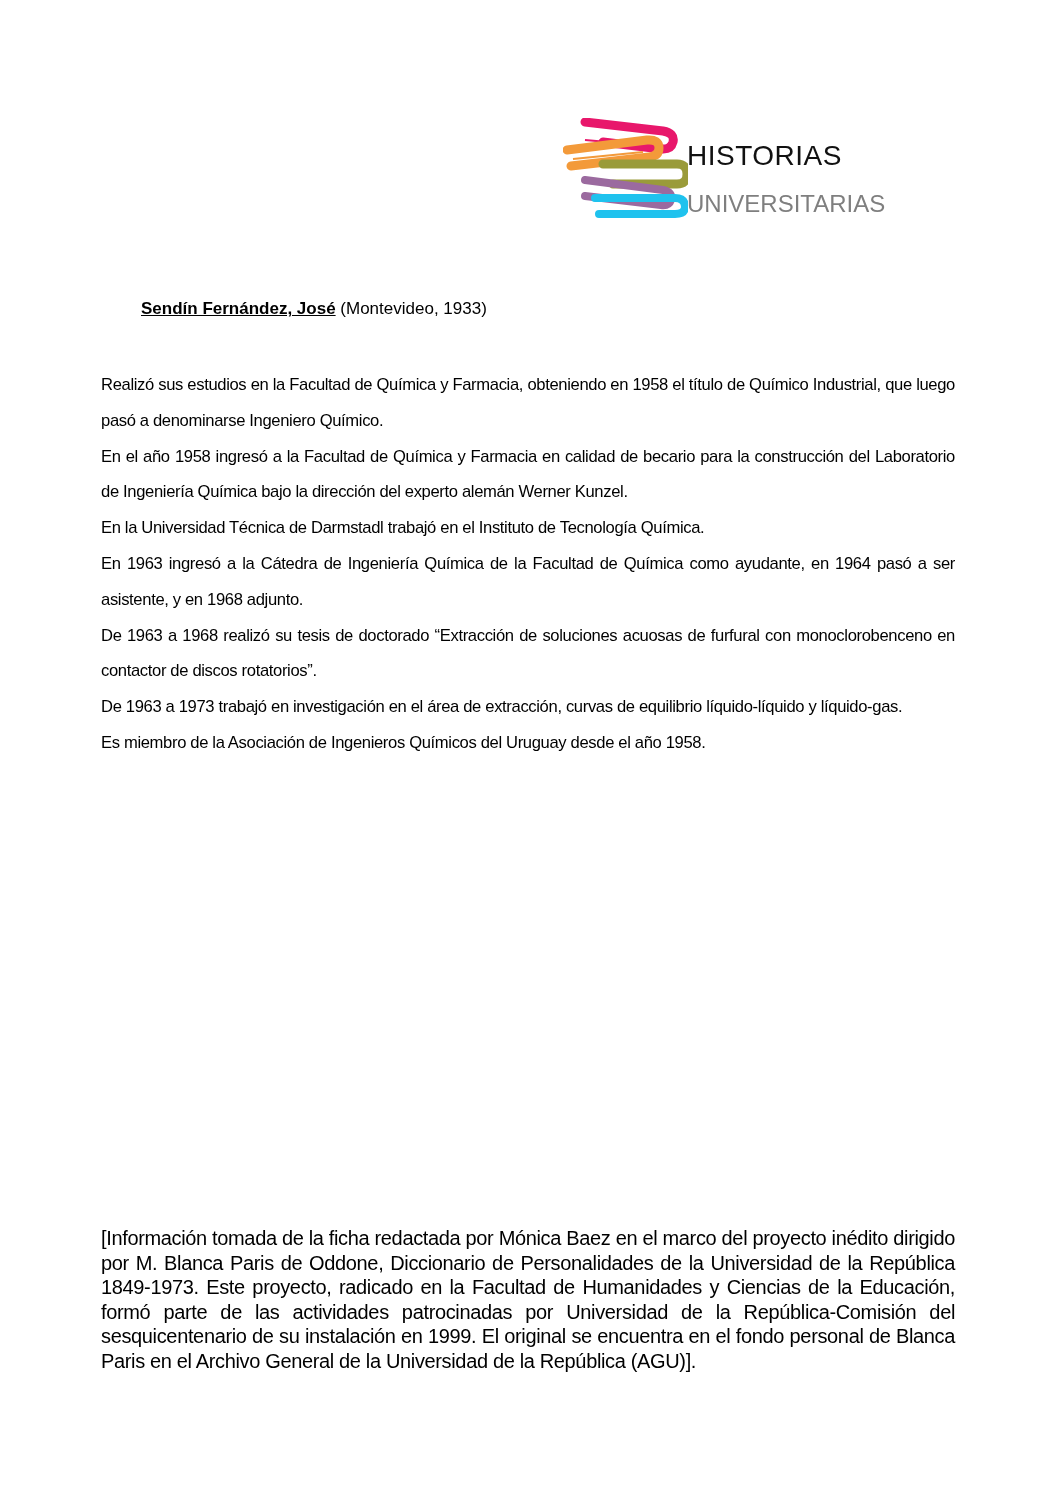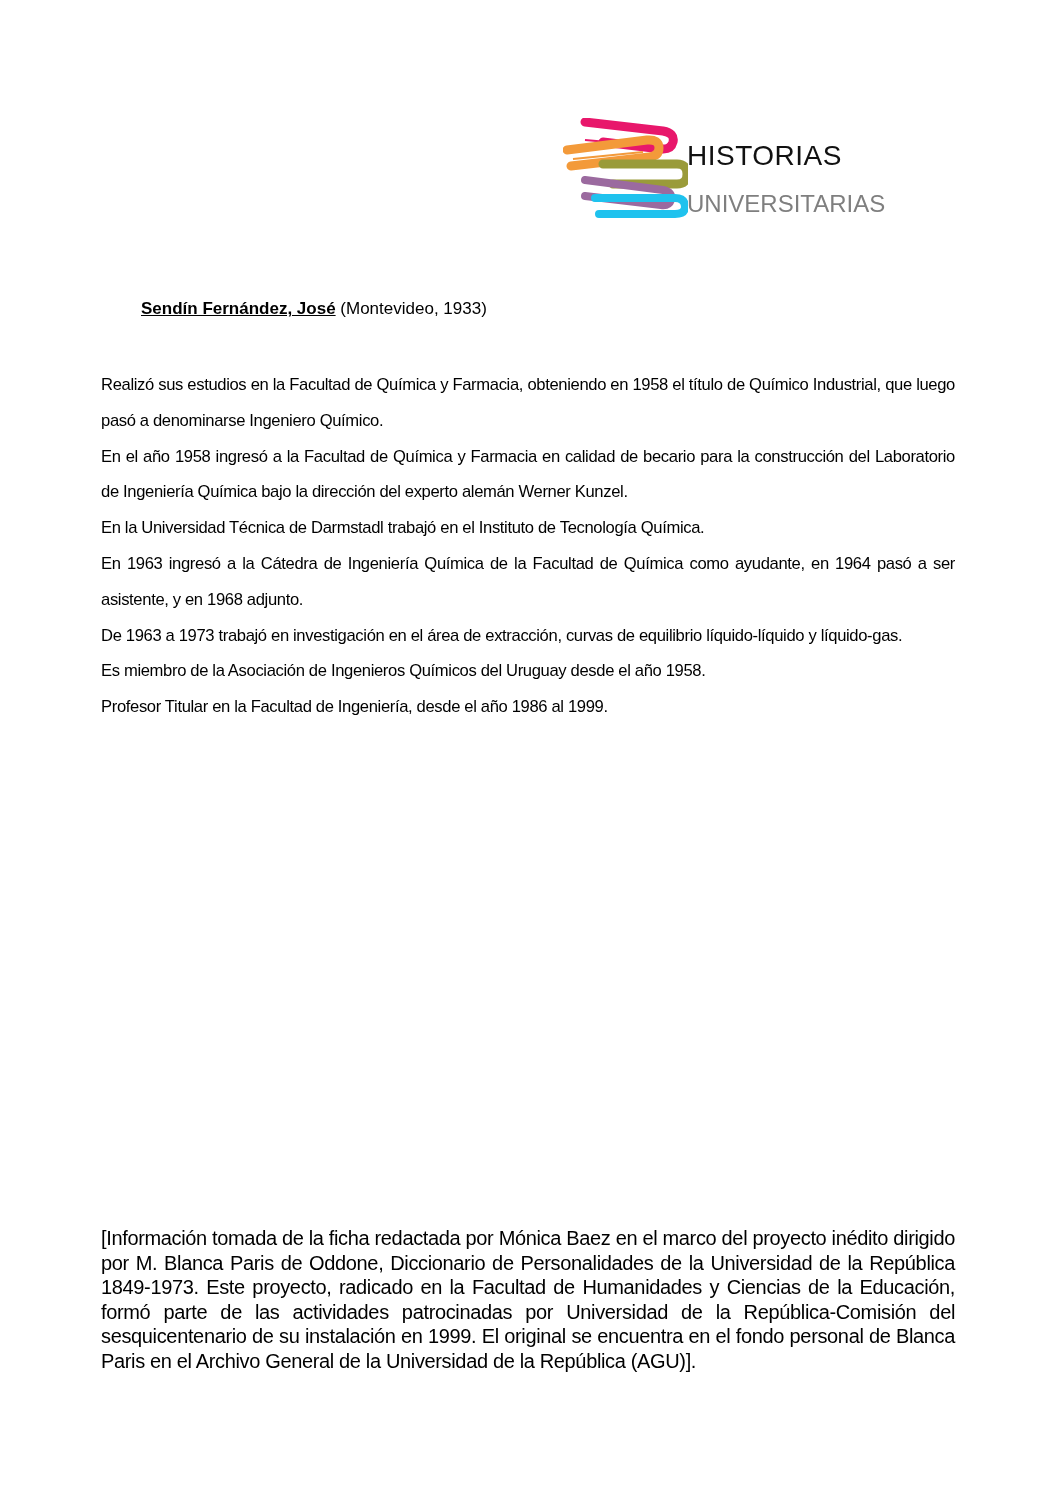--- a/index.html
+++ b/index.html
@@ -128,20 +128,20 @@
 
 <div class="doc heading">
   <span class="name">Sendín Fernández, José</span><span> (Montevideo, 1933)</span>
 </div>
 
 <div class="doc body-text">
   <p>Realizó sus estudios en la Facultad de Química y Farmacia, obteniendo en 1958 el título de Químico Industrial, que luego pasó a denominarse Ingeniero Químico.</p>
   <p>En el año 1958 ingresó a la Facultad de Química y Farmacia en calidad de becario para la construcción del Laboratorio de Ingeniería Química bajo la dirección del experto alemán Werner Kunzel.</p>
   <p>En la Universidad Técnica de Darmstadl trabajó en el Instituto de Tecnología Química.</p>
   <p>En 1963 ingresó a la Cátedra de Ingeniería Química de la Facultad de Química como ayudante, en 1964 pasó a ser asistente, y en 1968 adjunto.</p>
+  <p>De 1963 a 1968 realizó su tesis de doctorado “Extracción de soluciones acuosas de furfural con monoclorobenceno en contactor de discos rotatorios”.</p>
   <p>De 1963 a 1973 trabajó en investigación en el área de extracción, curvas de equilibrio líquido-líquido y líquido-gas.</p>
   <p>Es miembro de la Asociación de Ingenieros Químicos del Uruguay desde el año 1958.</p>
-  <p>Profesor Titular en la Facultad de Ingeniería, desde el año 1986 al 1999.</p>
 </div>
 
 <div class="doc footnote">
   <p>[Información tomada de la ficha redactada por Mónica Baez en el marco del proyecto inédito dirigido por M. Blanca Paris de Oddone, Diccionario de Personalidades de la Universidad de la República 1849-1973. Este proyecto, radicado en la Facultad de Humanidades y Ciencias de la Educación, formó parte de las actividades patrocinadas por Universidad de la República-Comisión del sesquicentenario de su instalación en 1999. El original se encuentra en el fondo personal de Blanca Paris en el Archivo General de la Universidad de la República (AGU)].</p>
 </div>
 
 </body></html>

